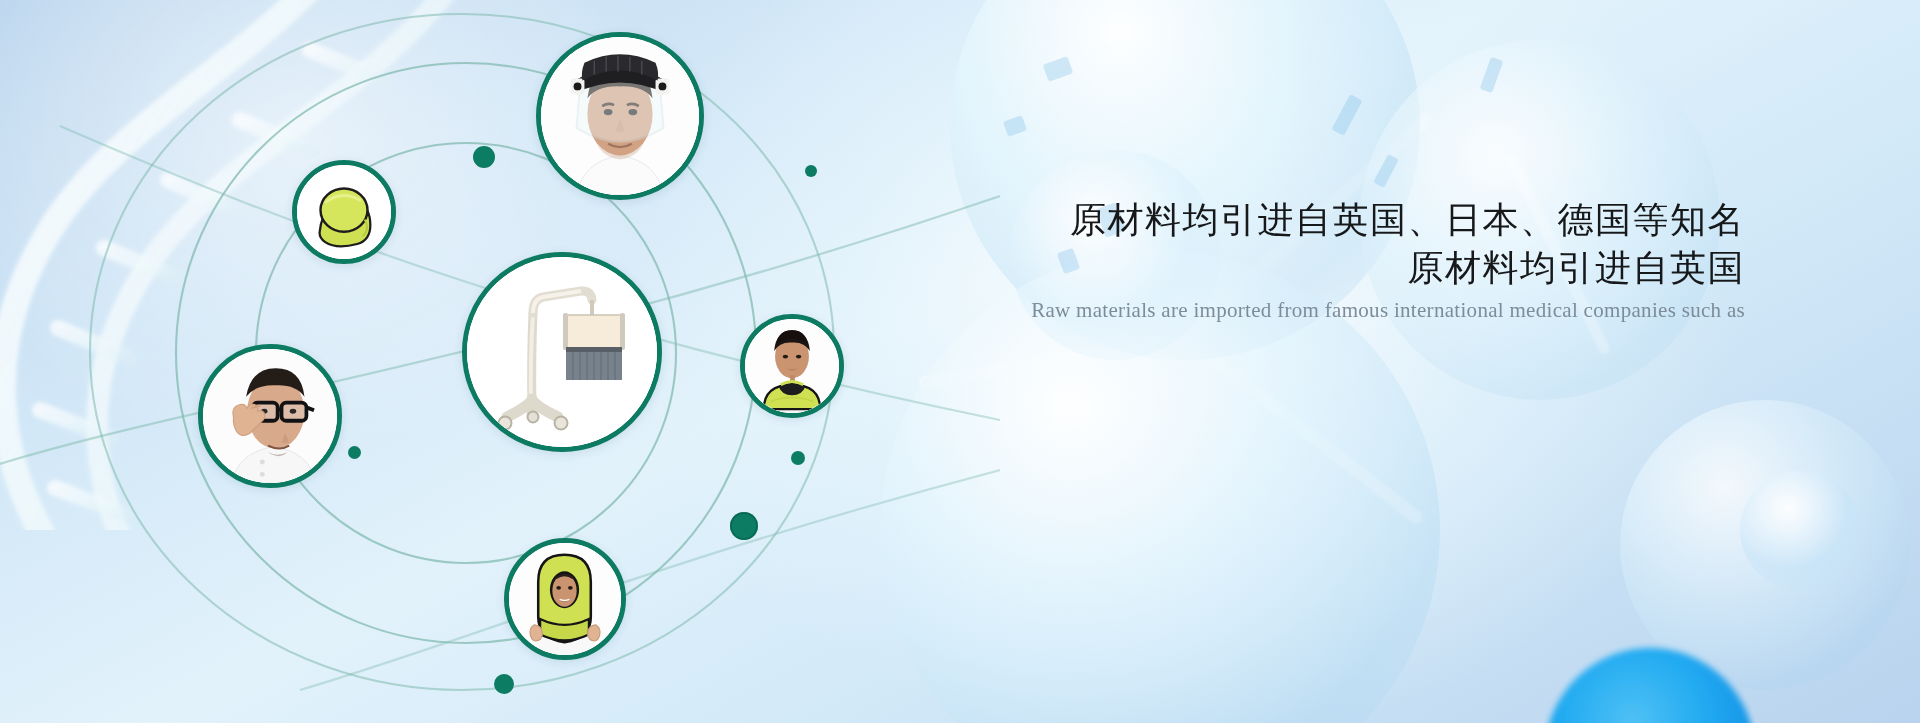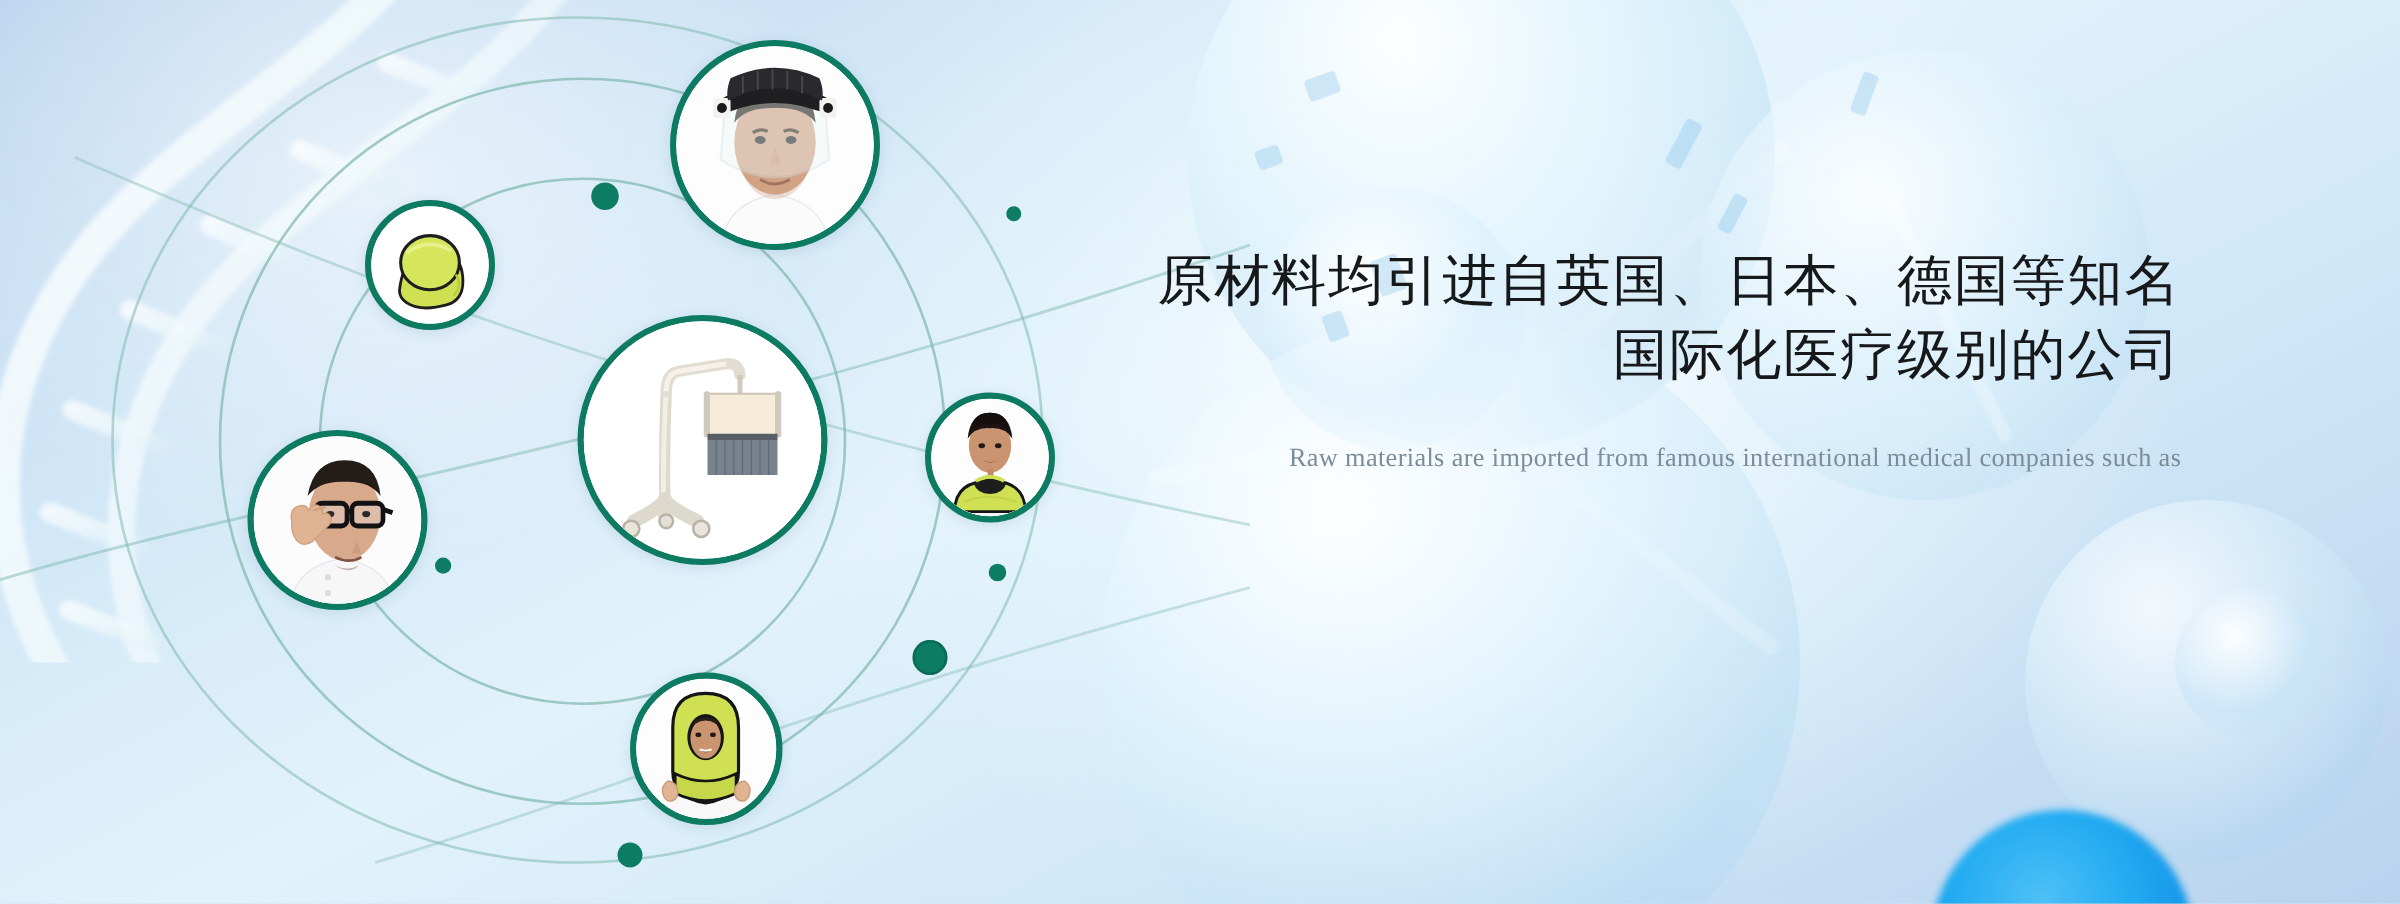--- a/index.html
+++ b/index.html
@@ -65,26 +65,25 @@
 
   .dot{ position:absolute; border-radius:50%; background:#0c7d63; }
   .dot.ring{ box-shadow:inset 0 0 0 2px rgba(6,92,74,.55); }
 
   
   .copy{
     position:absolute; right:175px; top:196px; width:820px;
     text-align:right;
   }
   .h1{
-    font-size:44px; line-height:1.34; color:#16181a;
+    font-size:36px; line-height:1.34; color:#16181a;
     letter-spacing:1.5px; white-space:nowrap;
   }
   .h1.l2{ }
   .sub{
-    margin-top:34px;
     font-family:"Liberation Serif", serif;
     font-size:21px; line-height:1.75; color:#7c8c99;
     letter-spacing:.3px;
   }
 </style>
 </head>
 <body>
 
 <div class="banner">
 
@@ -293,19 +292,19 @@
 
   <div class="dot" style="left:473px;top:146px;width:22px;height:22px;"></div>
   <div class="dot" style="left:805px;top:165px;width:12px;height:12px;"></div>
   <div class="dot" style="left:348px;top:446px;width:13px;height:13px;"></div>
   <div class="dot" style="left:791px;top:451px;width:14px;height:14px;"></div>
   <div class="dot ring" style="left:730px;top:512px;width:28px;height:28px;"></div>
   <div class="dot" style="left:494px;top:674px;width:20px;height:20px;"></div>
 
   <div class="copy">
     <div class="h1">原材料均引进自英国、日本、德国等知名</div>
-    <div class="h1 l2">国际化医疗级别的公司</div>
+    <div class="h1 l2">原材料均引进自英国</div>
     <div class="sub">
       <div>Raw materials are imported from famous international medical companies such as</div>
     </div>
   </div>
 
 </div>
 
 </body></html>

